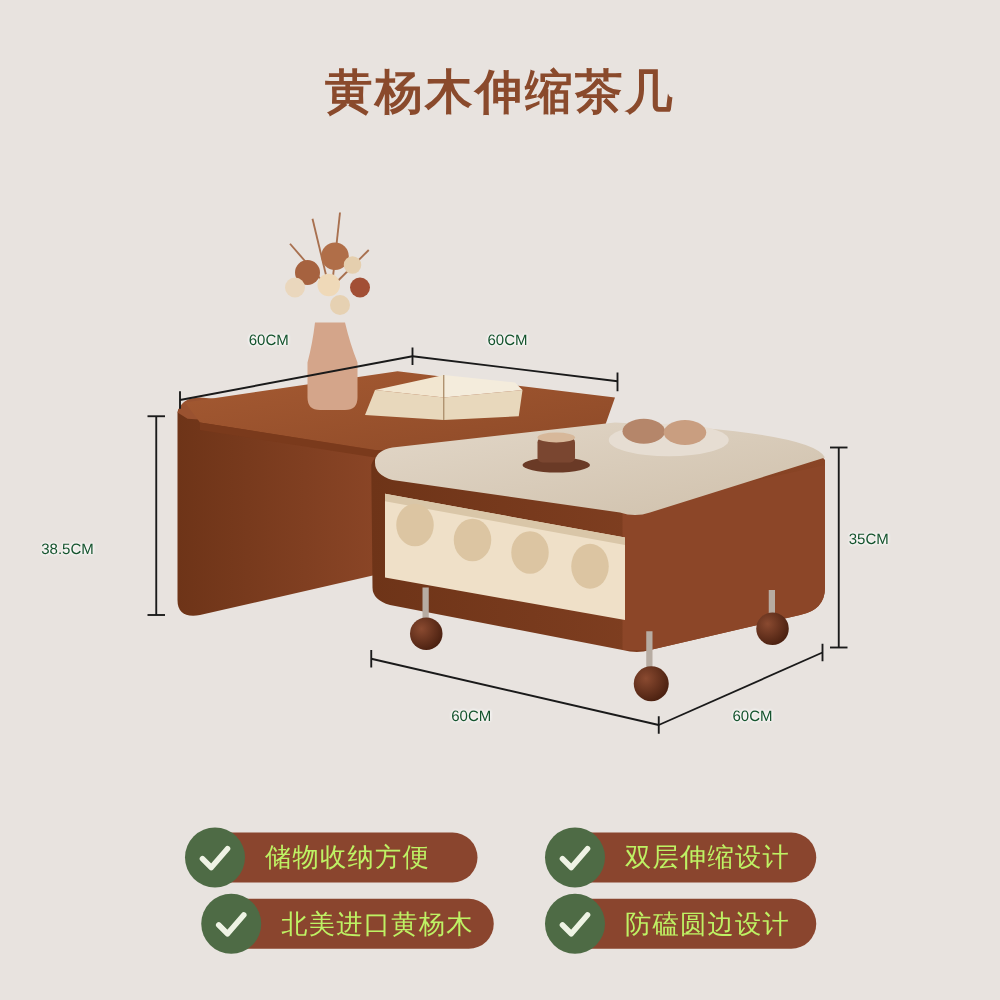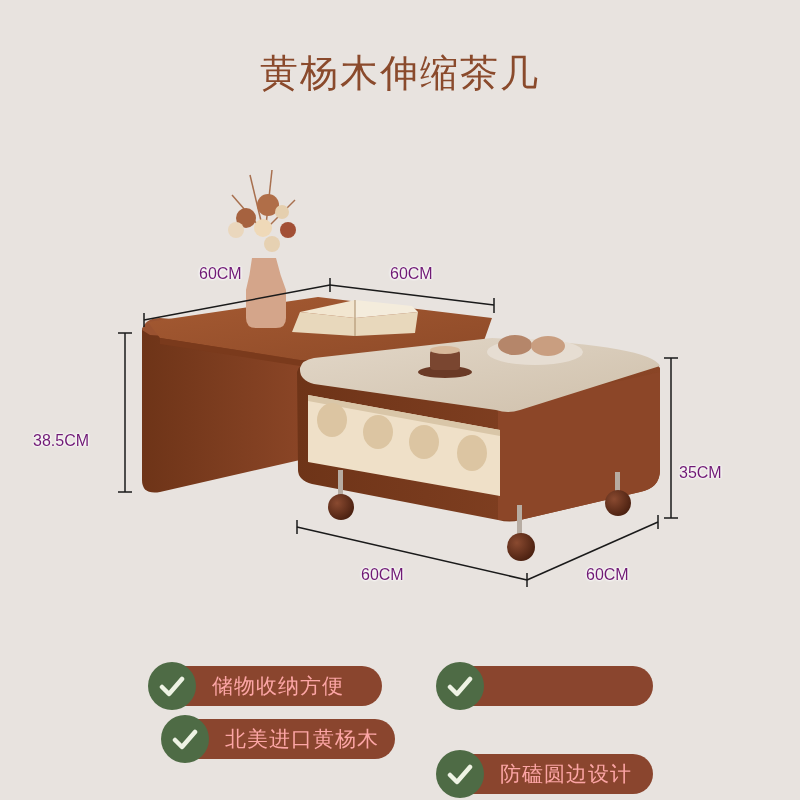--- a/index.html
+++ b/index.html
@@ -4,40 +4,40 @@
 <style>
   * { margin: 0; padding: 0; box-sizing: border-box; }
   html, body { width: 800px; height: 800px; overflow: hidden; }
   body {
     background: #e8e3df;
     font-family: "DejaVu Sans", "Liberation Sans", sans-serif;
     position: relative;
   }
   .title {
     position: absolute; left: 0; top: 48px; width: 800px;
-    text-align: center; font-size: 38px; font-weight: normal;
+    text-align: center; font-size: 38px; font-weight: bold;
     color: #8a4a2c; letter-spacing: 2px;
   }
   .scene { position: absolute; left: 0; top: 0; width: 800px; height: 640px; }
   .dim-label {
-    position: absolute; font-size: 16px; color: #701a75;
+    position: absolute; font-size: 12px; color: #14532d;
     text-shadow: 0 0 3px #fff, 0 0 3px #fff, 0 0 2px #fff;
     font-family: "Liberation Sans", "DejaVu Sans", sans-serif;
   }
   .feature {
     position: absolute; height: 40px; border-radius: 20px;
     background: #8a452e; display: flex; align-items: center;
   }
   .feature .check {
     position: absolute; left: -4px; top: -4px; width: 48px; height: 48px;
     border-radius: 50%; background: #4e6b45;
     display: flex; align-items: center; justify-content: center;
   }
   .feature .label {
-    margin-left: 60px; color: #fca5a5; font-size: 21px; letter-spacing: 1px;
+    margin-left: 60px; color: #bef264; font-size: 21px; letter-spacing: 1px;
     white-space: nowrap;
   }
 </style>
 </head>
 <body>
 
 <div class="title">黄杨木伸缩茶几</div>
 
 <div class="scene">
   <svg width="800" height="640" viewBox="0 0 800 640" xmlns="http://www.w3.org/2000/svg">
@@ -137,51 +137,52 @@
       <line x1="297" y1="520" x2="297" y2="534"></line>
       <line x1="527" y1="573" x2="527" y2="587"></line>
       <line x1="527" y1="580" x2="658" y2="522"></line>
       <line x1="658" y1="515" x2="658" y2="529"></line>
     </g>
   </svg>
 
   <div class="dim-label" style="left:199px; top:265px;">60CM</div>
   <div class="dim-label" style="left:390px; top:265px;">60CM</div>
   <div class="dim-label" style="left:33px; top:432px;">38.5CM</div>
-  <div class="dim-label" style="left:679px; top:424px;margin-top:40px;">35CM</div>
+  <div class="dim-label" style="left:679px; top:424px;">35CM</div>
   <div class="dim-label" style="left:361px; top:566px;">60CM</div>
   <div class="dim-label" style="left:586px; top:566px;">60CM</div>
 </div>
 
 <div class="feature" style="left:152px; top:666px; width:230px;">
   <span class="check">
     <svg width="26" height="22" viewBox="0 0 26 22">
         <path d="M3,12 L10,19 L23,4" stroke="#eef3e4" stroke-width="4.5" fill="none" stroke-linecap="round" stroke-linejoin="round"></path>
       </svg>
   </span>
   <span class="label">储物收纳方便</span>
 </div>
 
 <div class="feature" style="left:440px; top:666px; width:213px;">
   <span class="check">
     <svg width="26" height="22" viewBox="0 0 26 22">
         <path d="M3,12 L10,19 L23,4" stroke="#eef3e4" stroke-width="4.5" fill="none" stroke-linecap="round" stroke-linejoin="round"></path>
       </svg>
   </span>
+  <span class="label">双层伸缩设计</span>
 </div>
 
 <div class="feature" style="left:165px; top:719px; width:230px;">
   <span class="check">
     <svg width="26" height="22" viewBox="0 0 26 22">
         <path d="M3,12 L10,19 L23,4" stroke="#eef3e4" stroke-width="4.5" fill="none" stroke-linecap="round" stroke-linejoin="round"></path>
       </svg>
   </span>
   <span class="label">北美进口黄杨木</span>
 </div>
 
-<div class="feature" style="left:440px; top:754px; width:213px;">
+<div class="feature" style="left:440px; top:719px; width:213px;">
   <span class="check">
     <svg width="26" height="22" viewBox="0 0 26 22">
         <path d="M3,12 L10,19 L23,4" stroke="#eef3e4" stroke-width="4.5" fill="none" stroke-linecap="round" stroke-linejoin="round"></path>
       </svg>
   </span>
   <span class="label">防磕圆边设计</span>
 </div>
 
 </body></html>

